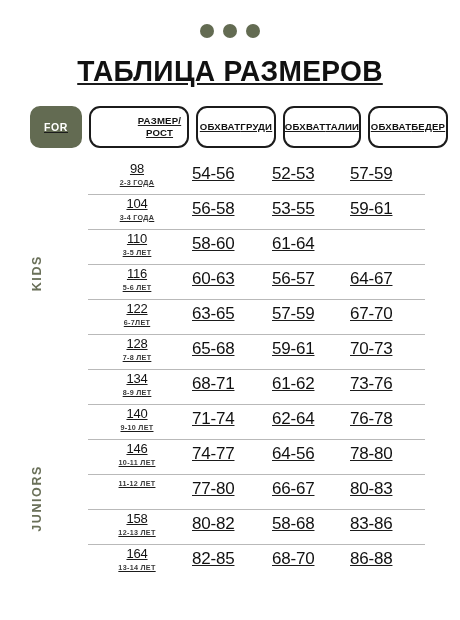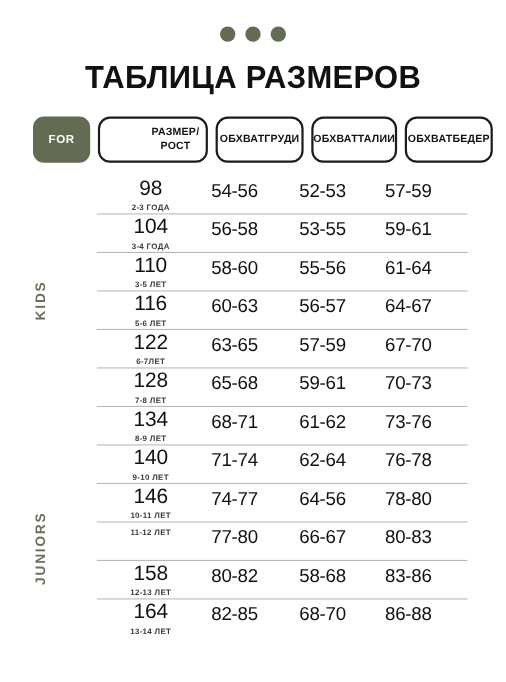--- a/index.html
+++ b/index.html
@@ -11,20 +11,21 @@
     font-family: "Liberation Sans", sans-serif;
     color: #1b1b1b;
     overflow: hidden;
   }
 
   .page {
     position: relative;
     width: 460px;
     height: 620px;
     background: #ffffff;
+    text-decoration: underline;
   }
 
   
   .dots {
     display: flex;
     justify-content: center;
     gap: 9px;
     padding-top: 24px;
   }
   .dot {
@@ -115,21 +116,21 @@
     padding-top: 2px;
   }
   .row.last { border-bottom: none; }
 
   .c-size {
     width: 104px;
     text-align: center;
     padding-right: 6px;
   }
   .c-size .num {
-    font-size: 19px;
+    font-size: 13px;
     font-weight: normal;
     line-height: 1.05;
     color: #111111;
     letter-spacing: -0.2px;
   }
   .c-size .age {
     font-size: 7.2px;
     font-weight: bold;
     letter-spacing: 0.3px;
     color: #3a3a3a;
@@ -201,21 +202,20 @@
           <div class="c-val c-chest">56-58</div>
           <div class="c-val c-waist">53-55</div>
           <div class="c-val c-hips">59-61</div>
         </div>
         <div class="row">
           <div class="c-size">
             <div class="num">110</div>
             <div class="age">3-5 ЛЕТ</div>
           </div>
           <div class="c-val c-chest">58-60</div>
-          <div class="c-val c-waist">55-56</div>
           <div class="c-val c-hips">61-64</div>
         </div>
         <div class="row">
           <div class="c-size">
             <div class="num">116</div>
             <div class="age">5-6 ЛЕТ</div>
           </div>
           <div class="c-val c-chest">60-63</div>
           <div class="c-val c-waist">56-57</div>
           <div class="c-val c-hips">64-67</div>

